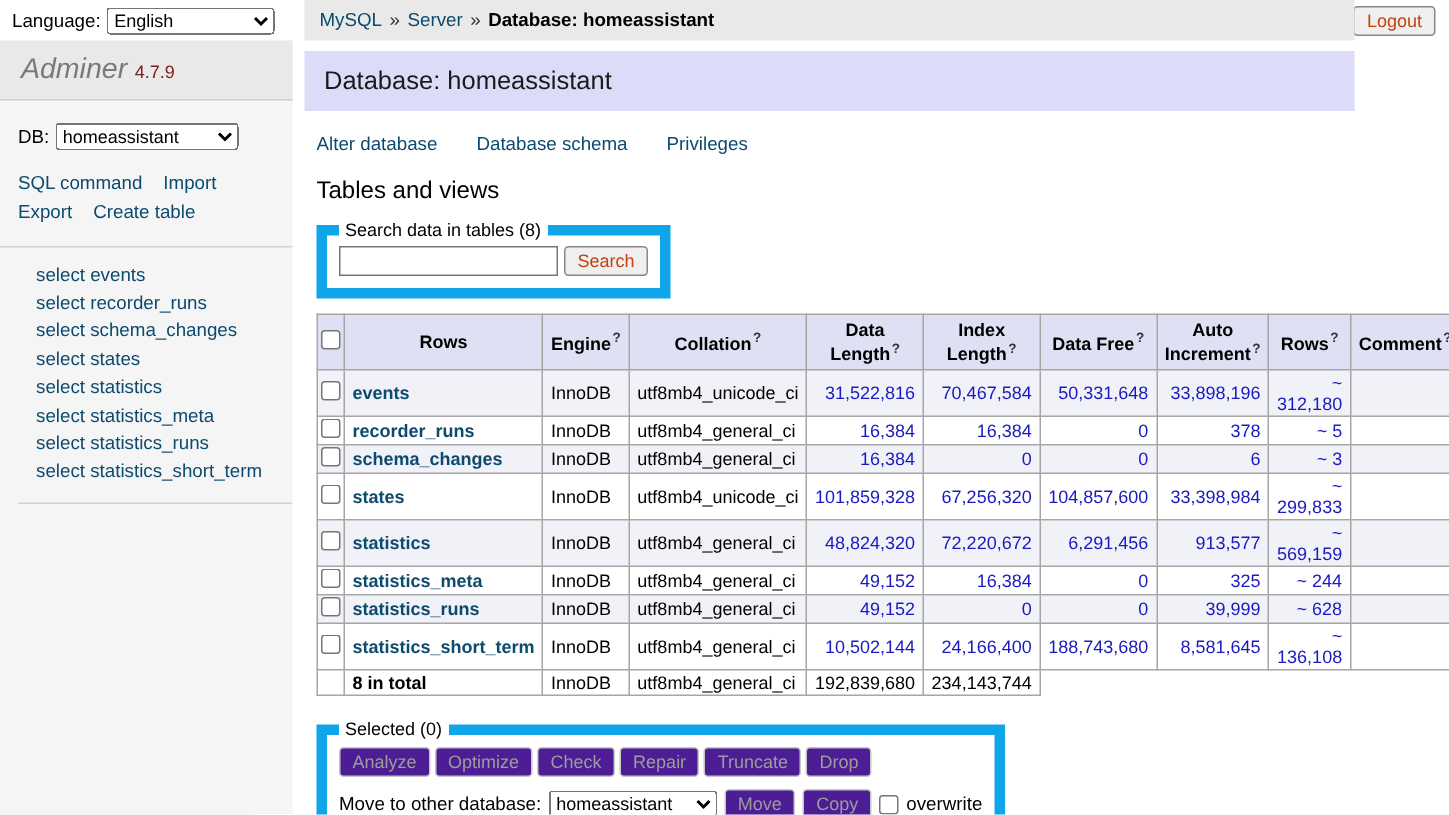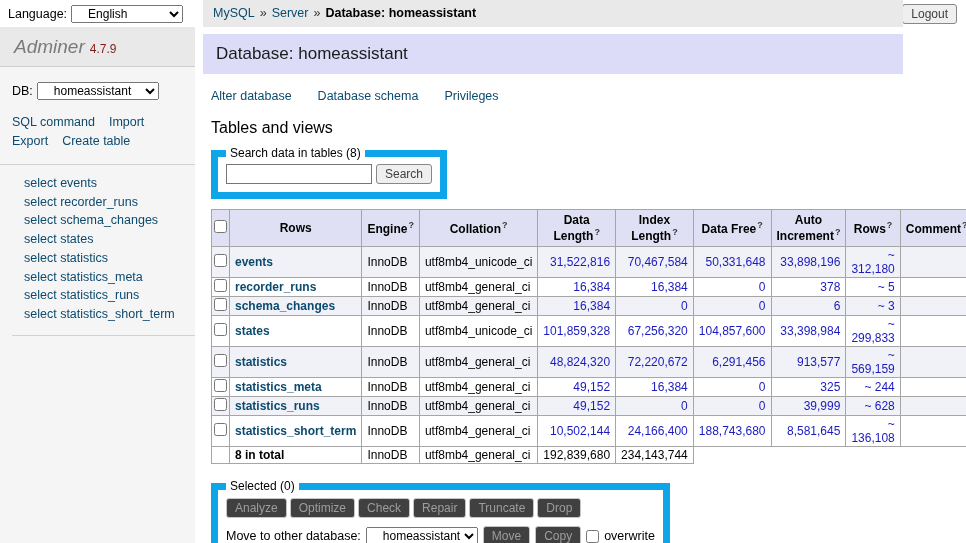--- a/index.html
+++ b/index.html
@@ -15,24 +15,24 @@
   a { color: #0c4a6e; text-decoration: none; cursor: pointer; }
 
   
   .lang { position: absolute; top: 5px; left: 8px; font-size: 12.5px; }
   .lang select { width: 112px; font-size: 12px; margin-left: 4px; }
   .logout-wrap { position: absolute; top: 4px; right: 9px; }
 
   button {
     font-family: "Liberation Sans", sans-serif; font-size: 12px;
     background: #efefef; border: 1px solid #878787; border-radius: 3px;
-    padding: 2px 8px; color: #404040;
+    padding: 2px 8px; color: #c2410c;
   }
-  button:disabled { color: #9d9d9d; border-color: #c6c6c6; background: #404040; }
-  select { font-family: "Liberation Sans", sans-serif; font-size: 12px; padding-left: 12px; }
+  button:disabled { color: #9d9d9d; border-color: #c6c6c6; background: #4c1d95; }
+  select { font-family: "Liberation Sans", sans-serif; font-size: 12px; }
 
   
   .sidebar { position: absolute; top: 27px; left: 0; width: 195px; bottom: 0; background: #f5f5f5; }
   .app-h1 { background: #e9e9e9; border-bottom: 1px solid #cfcfcf; padding: 9px 14px 8px; font-size: 19px; font-style: italic; color: #7a7a7a; }
   .app-h1 .ver { font-size: 12px; font-style: normal; color: #7f1d1d; margin-left: 5px; }
   .db-row { padding: 15px 12px 4px; font-size: 12.5px; }
   .db-row select { width: 122px; margin-left: 4px; }
   .side-links { padding: 9px 12px 12px; border-bottom: 1px solid #d2d2d2; font-size: 12.5px; line-height: 1.55; }
   .side-links a { margin-right: 14px; }
   .table-list { padding: 9px 12px 11px; border-bottom: 1px solid #d2d2d2; font-size: 12.5px; line-height: 1.5; margin-left: 12px; }

